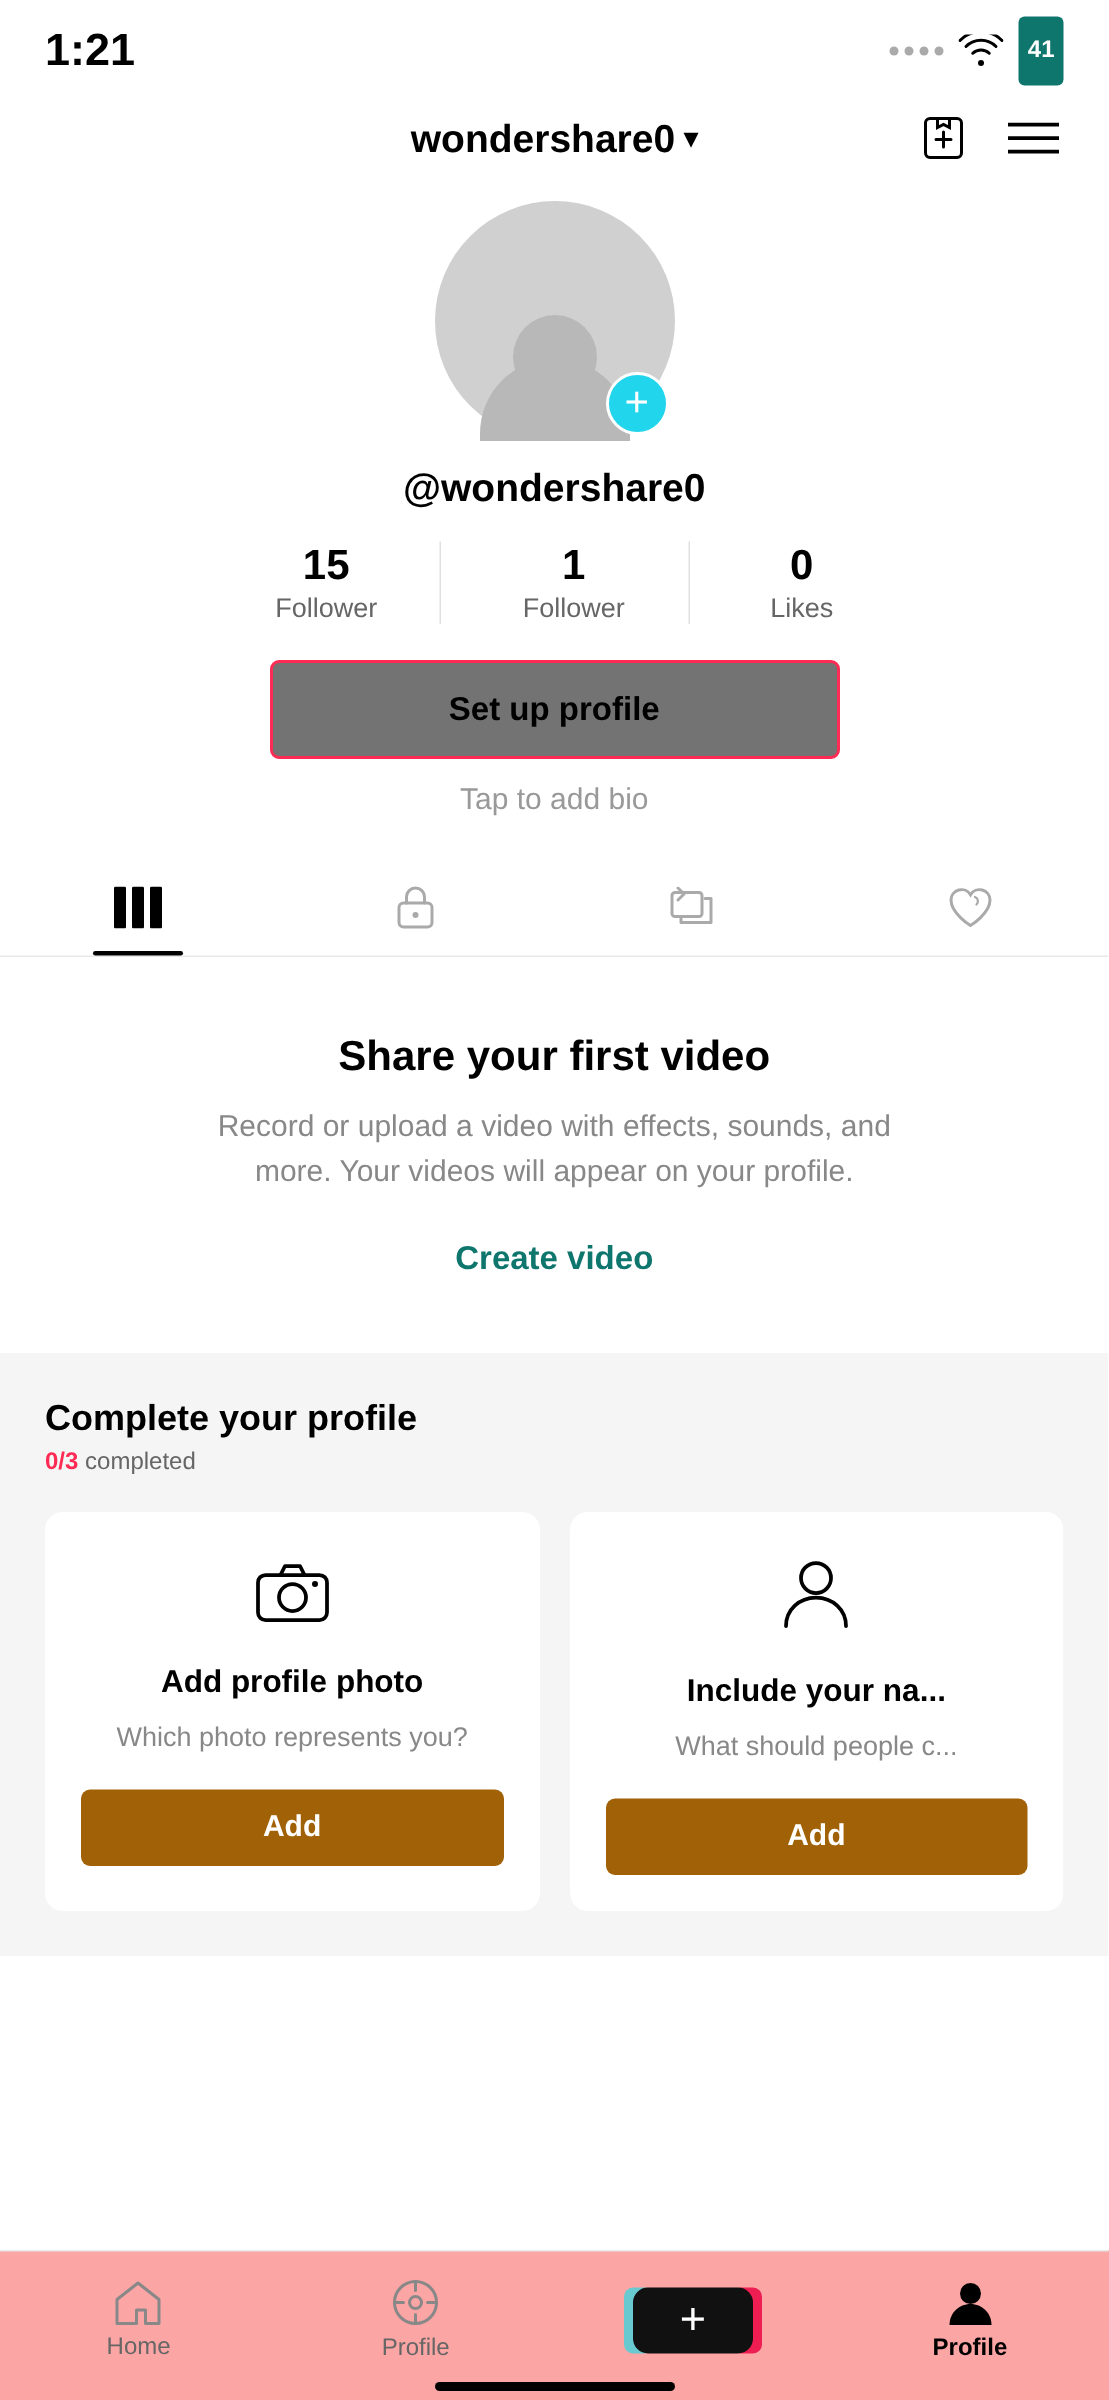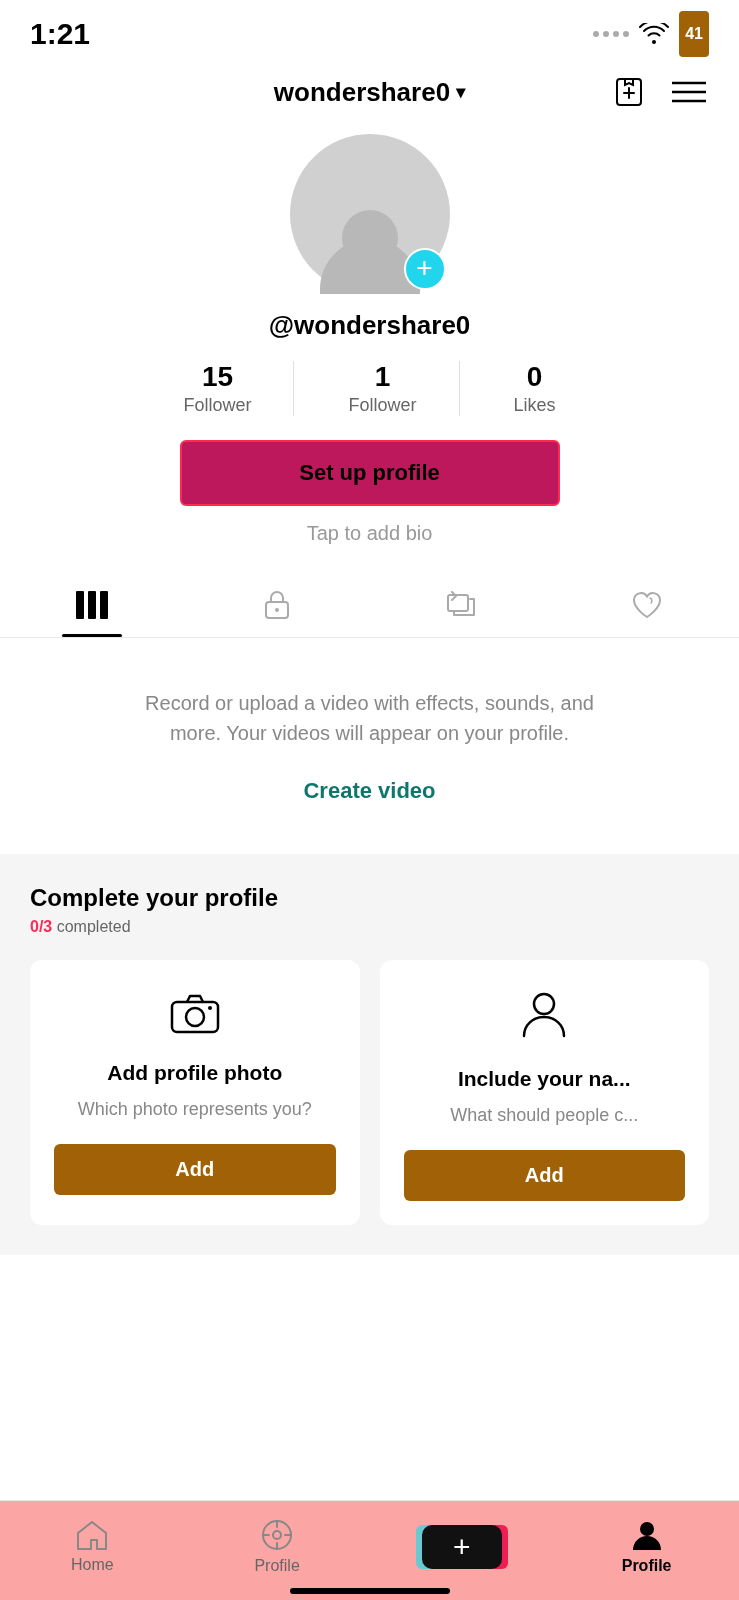--- a/index.html
+++ b/index.html
@@ -170,21 +170,21 @@
     }
     .stat-label {
       font-size: 18px;
       color: #666;
       margin-top: 2px;
     }
 
     
     .setup-profile-btn {
       border: 2px solid #fe2c55;
-      background: #be185d;
+      background: #737373;
       border-radius: 6px;
       padding: 18px 100px;
       font-size: 22px;
       font-weight: 600;
       color: #000;
       cursor: pointer;
       margin-bottom: 16px;
       width: 380px;
       text-align: center;
     }
@@ -376,21 +376,21 @@
       <div class="dot"></div>
     </div>
 
     <svg width="30" height="22" viewBox="0 0 30 22" fill="none">
       <path d="M15 17a2 2 0 110 4 2 2 0 010-4z" fill="#000"></path>
       <path d="M9.5 12.5a8 8 0 0111 0" stroke="#000" stroke-width="2" stroke-linecap="round" fill="none"></path>
       <path d="M5 8a14 14 0 0120 0" stroke="#000" stroke-width="2" stroke-linecap="round" fill="none"></path>
       <path d="M1 4a19.5 19.5 0 0128 0" stroke="#000" stroke-width="2" stroke-linecap="round" fill="none"></path>
     </svg>
 
-    <div style="display:flex;align-items:center;background:#a16207;border-radius:4px;padding:14px 6px;gap:4px;">
+    <div style="display:flex;align-items:center;background:#0f766e;border-radius:4px;padding:14px 6px;gap:4px;">
       <span style="color:#fff;font-size:16px;font-weight:700;">41</span>
     </div>
   </div>
 </div>
 
 <div class="header">
   <div class="header-username">
     <span>wondershare0</span>
     <span class="chevron">▾</span>
   </div>
@@ -470,20 +470,21 @@
     <div class="tab-item">
       <svg width="32" height="30" viewBox="0 0 32 30" fill="none">
         <path d="M16 27S3 19 3 10a7 7 0 0113-3.5A7 7 0 0129 10c0 9-13 17-13 17z" stroke="#aaa" stroke-width="2" fill="none"></path>
         <path d="M19 8a3 3 0 011 5" stroke="#aaa" stroke-width="1.5" fill="none" stroke-linecap="round"></path>
       </svg>
     </div>
   </div>
 </div>
 
 <div class="content-area">
+  <div class="share-title">Share your first video</div>
   <div class="share-desc">Record or upload a video with effects, sounds, and more. Your videos will appear on your profile.</div>
   <button class="create-video-btn">Create video</button>
 </div>
 
 <div class="complete-profile-section">
   <div class="complete-title">Complete your profile</div>
   <div class="complete-progress">
     <span class="fraction">0/3</span>
     <span class="completed-label"> </span><span class="completed-label">completed</span>
   </div>

